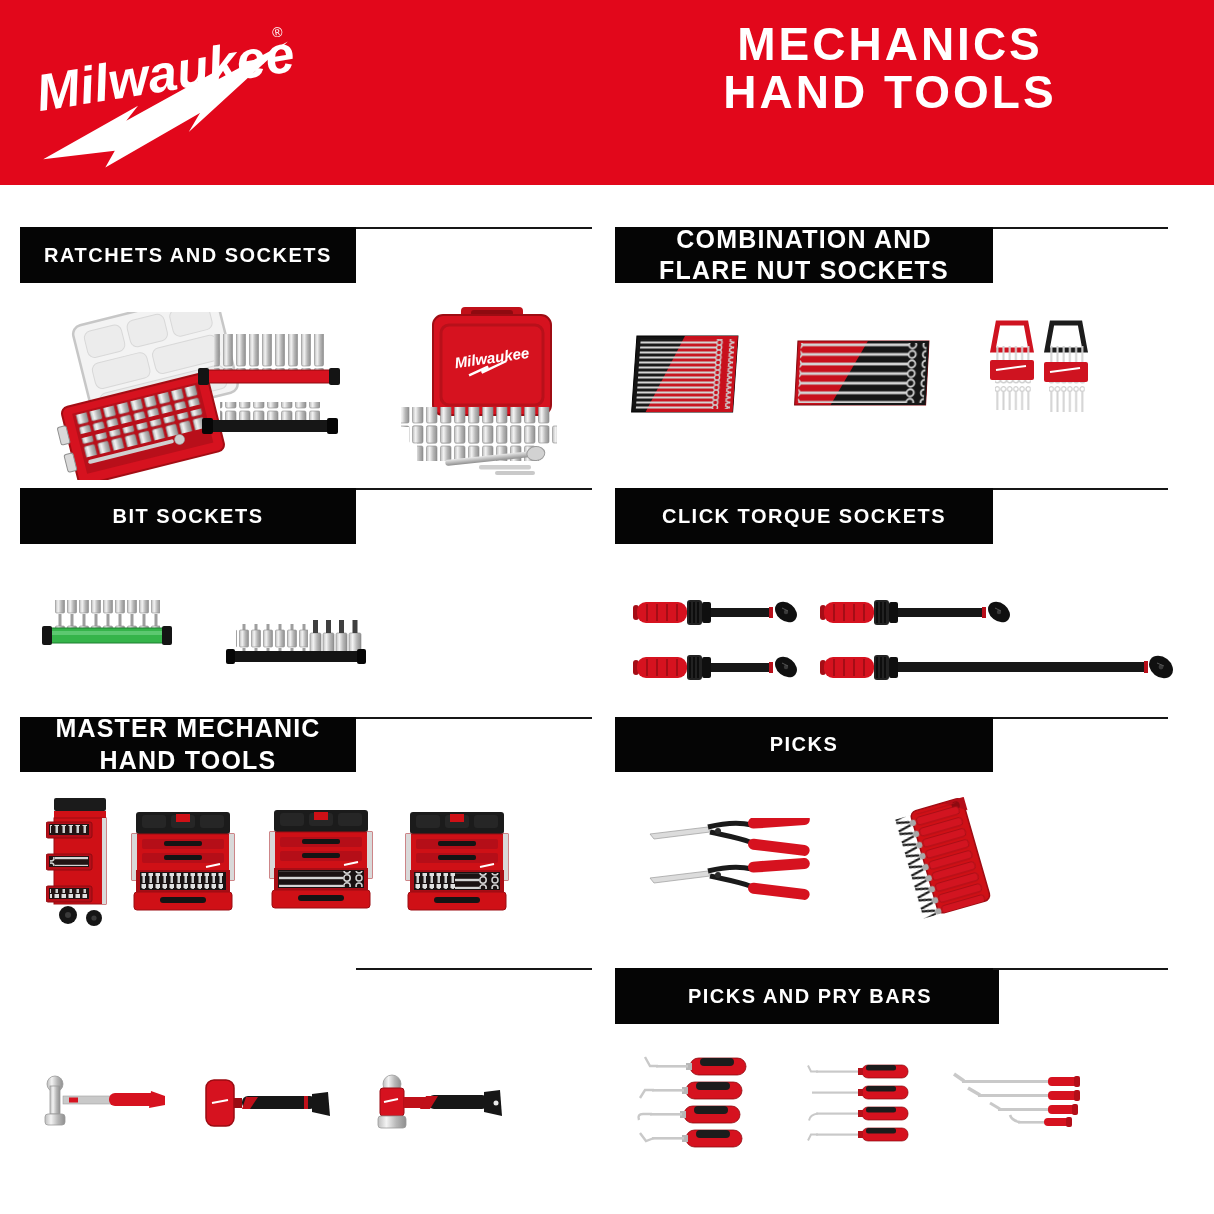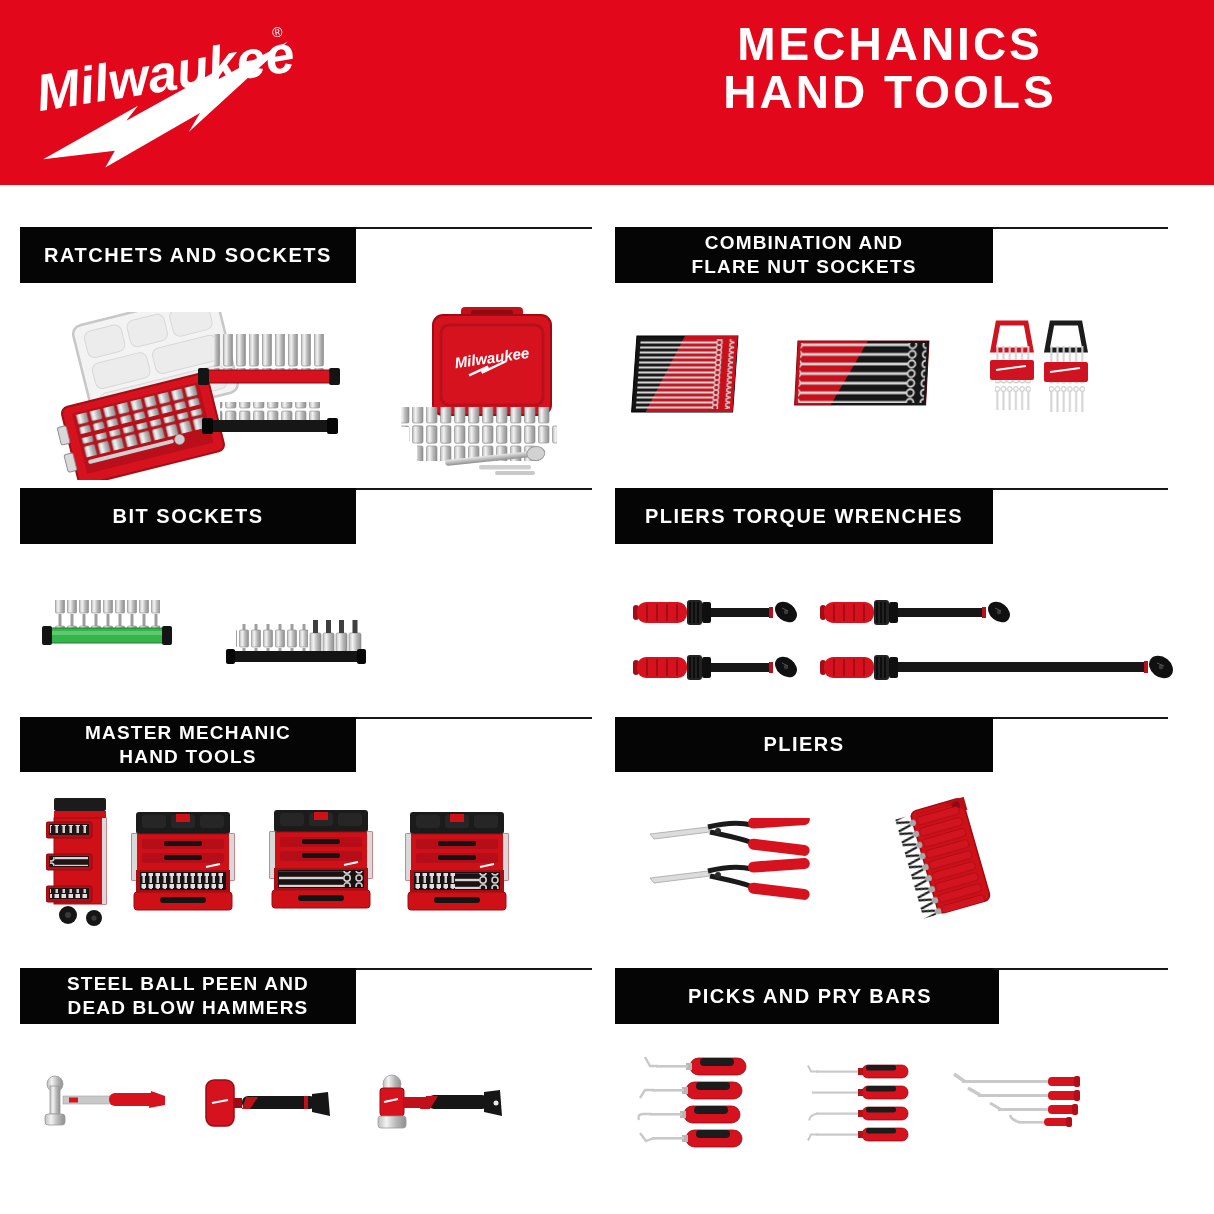--- a/index.html
+++ b/index.html
@@ -7,21 +7,21 @@
           font-family:"Liberation Sans", sans-serif;}
   
   .banner{position:absolute;left:0;top:0;width:1214px;height:185px;background:#e2071b;}
   .logo-wrap{position:absolute;left:18px;top:10px;width:310px;height:165px;}
   .banner-title{position:absolute;left:600px;top:20px;width:580px;text-align:center;
                 color:#fff;font-weight:bold;font-size:46px;line-height:1.05;letter-spacing:3px;}
   
   .sec-head{position:absolute;background:#050505;color:#fff;display:flex;flex-direction:column;
             align-items:center;justify-content:center;text-align:center;font-weight:bold;}
   .sec-head.one{font-size:20px;letter-spacing:1.5px;}
-  .sec-head.two{font-size:19px;letter-spacing:1.2px;line-height:1.25;}
+  .sec-head.two{font-size:25px;letter-spacing:1.2px;line-height:1.25;}
   .head-rule{position:absolute;height:2px;background:#161616;}
   .prod{position:absolute;}
   svg text.mlogo{font-family:"Liberation Sans",sans-serif;font-style:italic;font-weight:bold;fill:#fff;}
   svg text.sae{font-family:"Liberation Sans",sans-serif;font-weight:bold;fill:#fff;font-size:9px;letter-spacing:2px;}
 </style>
 </head>
 <body>
 
 <div class="canvas">
 
@@ -113,41 +113,37 @@
   </div>
   <div class="head-rule" style="left:993px;top:227px;width:175px;"></div>
 
   <div class="sec-head one" style="left:20px;top:488px;width:336px;height:56px;">
     <span>BIT SOCKETS</span>
     <span></span>
   </div>
   <div class="head-rule" style="left:356px;top:488px;width:236px;"></div>
 
   <div class="sec-head one" style="left:615px;top:488px;width:378px;height:56px;">
-    <span>PLIERS TORQUE WRENCHES</span>
+    <span>CLICK TORQUE SOCKETS</span>
     <span></span>
   </div>
   <div class="head-rule" style="left:993px;top:488px;width:175px;"></div>
 
   <div class="sec-head two" style="left:20px;top:717px;width:336px;height:55px;">
     <span>MASTER MECHANIC</span>
     <span>HAND TOOLS</span>
   </div>
   <div class="head-rule" style="left:356px;top:717px;width:236px;"></div>
 
   <div class="sec-head one" style="left:615px;top:717px;width:378px;height:55px;">
-    <span>PLIERS</span>
+    <span>PICKS</span>
     <span></span>
   </div>
   <div class="head-rule" style="left:993px;top:717px;width:175px;"></div>
 
-  <div class="sec-head two" style="left:20px;top:968px;width:336px;height:56px;">
-    <span>STEEL BALL PEEN AND</span>
-    <span>DEAD BLOW HAMMERS</span>
-  </div>
   <div class="head-rule" style="left:356px;top:968px;width:236px;"></div>
 
   <div class="sec-head one" style="left:615px;top:968px;width:378px;height:56px;padding-left:6px;">
     <span>PICKS AND PRY BARS</span>
     <span></span>
   </div>
   <div class="head-rule" style="left:993px;top:968px;width:175px;"></div>
 
   <div class="prod" style="left:30px;top:312px;">
     <svg width="215" height="168" viewBox="0 0 215 168">

